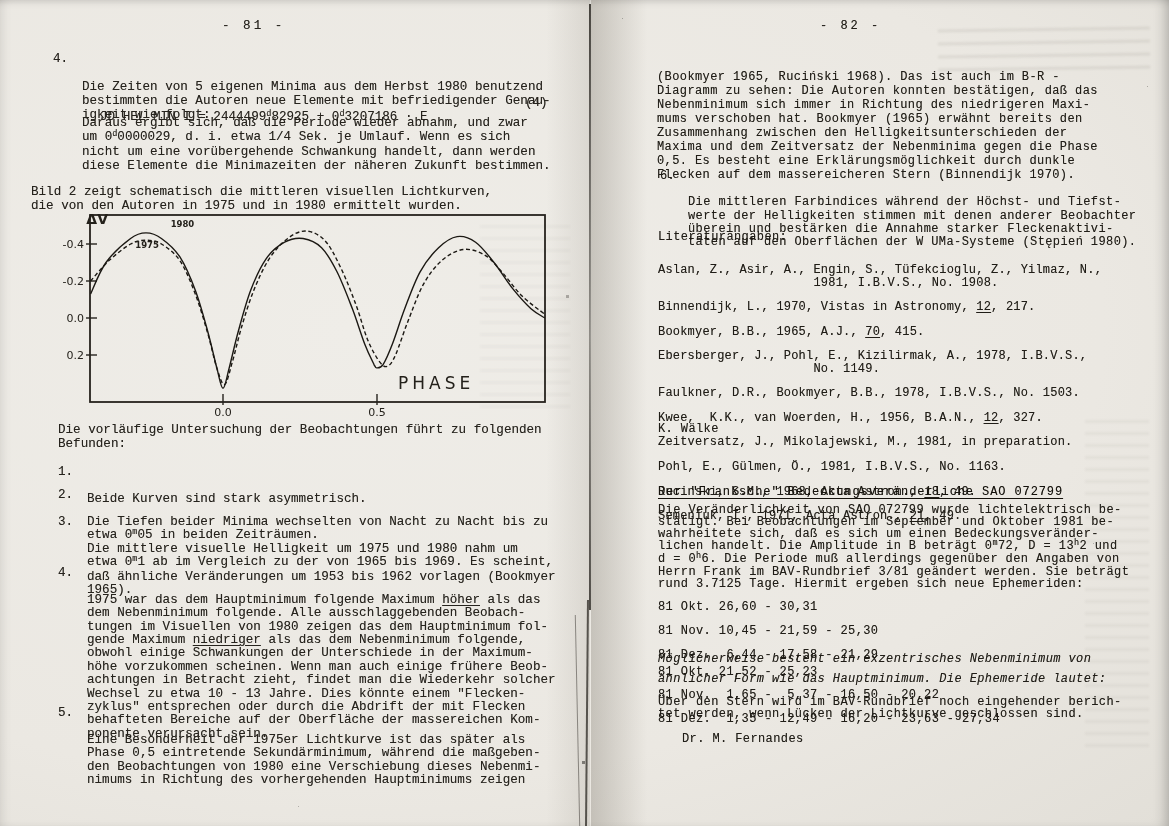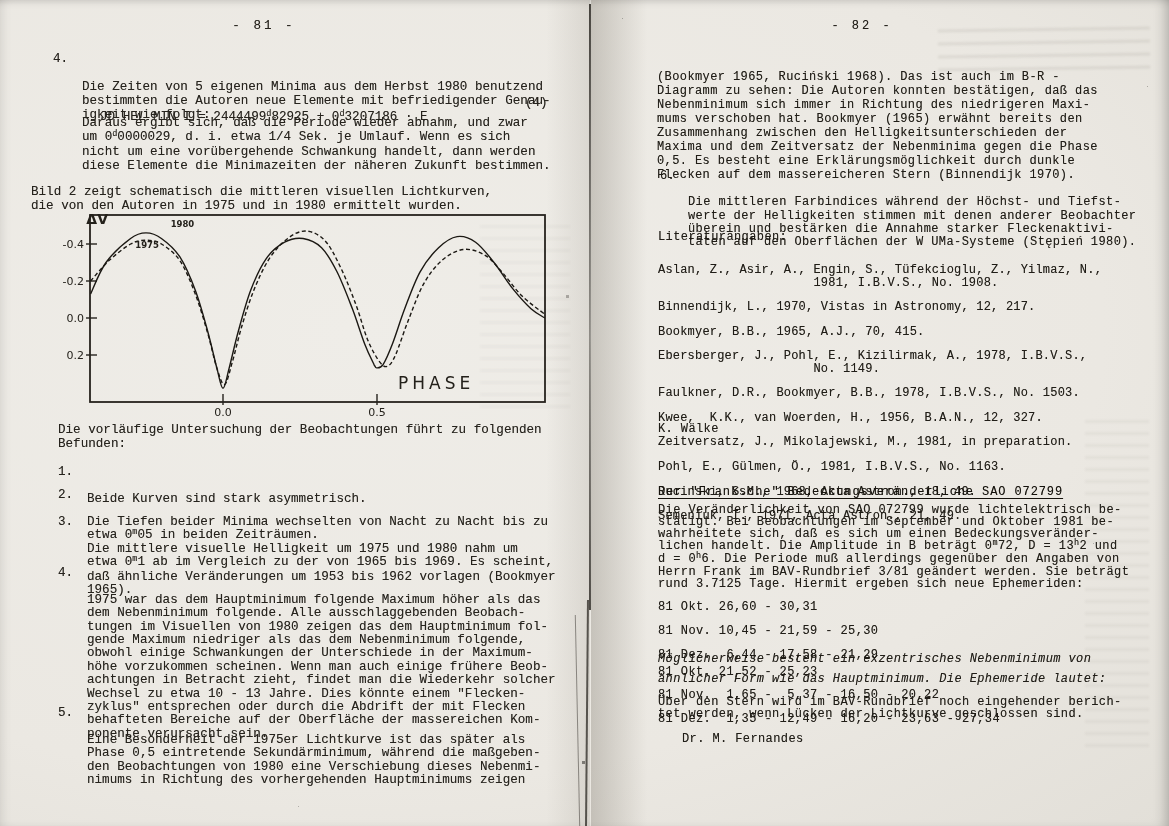--- a/index.html
+++ b/index.html
@@ -7,25 +7,25 @@
     position:relative;width:1169px;height:826px;overflow:hidden;
     background:radial-gradient(ellipse at 30% 40%, #efede8 0%, #ebe8e2 65%, #e2dfd8 100%);
     box-shadow:inset -10px 0 14px -8px rgba(0,0,0,.28), inset 0 8px 10px -8px rgba(0,0,0,.16), inset 10px 0 12px -9px rgba(0,0,0,.12);
     font-family:"Liberation Mono","DejaVu Sans Mono",monospace;
     color:#26231d;
   }
   .blk{position:absolute;white-space:pre-line;}
   .pre{white-space:pre;}
   .left-pg{font-size:12.6px;line-height:13.8px;text-shadow:0 0 .4px rgba(30,28,22,.4);}
   .right-pg{font-size:12px;line-height:12.9px;letter-spacing:.4px;color:#201d17;text-shadow:0 0 .45px rgba(25,22,16,.45);}
-  .pagenum{letter-spacing:3px;text-align:center;}
+  .pagenum{letter-spacing:3px;}
   .li{padding-left:29px;}
   .li .num{position:absolute;left:0;top:0;}
   .sup{font-size:8.5px;position:relative;top:-4px;}
-  .u{text-underline-offset:2px;text-align:center;}
+  .u{text-decoration:underline;text-underline-offset:2px;text-align:center;}
   .title-underline{text-decoration:underline;text-underline-offset:3px;letter-spacing:.9px;color:#15120c;}
   .formula-row{width:460px;}
   .formula-num{position:absolute;left:443px;top:0;}
   
   .crease-main{position:absolute;left:589px;top:4px;width:2px;height:606px;
     background:linear-gradient(180deg, rgba(28,25,20,.78), rgba(28,25,20,.4) 55%, rgba(28,25,20,.75));filter:blur(.4px);}
   .crease-low1{position:absolute;left:586px;top:600px;width:1.6px;height:226px;background:rgba(30,27,22,.7);transform:rotate(.5deg);}
   .crease-low2{position:absolute;left:577px;top:615px;width:1px;height:211px;background:rgba(30,27,22,.45);transform:rotate(-1.2deg);}
   .fold-shade-right{position:absolute;left:591px;top:0;width:56px;height:826px;
     background:linear-gradient(90deg, rgba(110,104,92,.30), rgba(110,104,92,0));}

